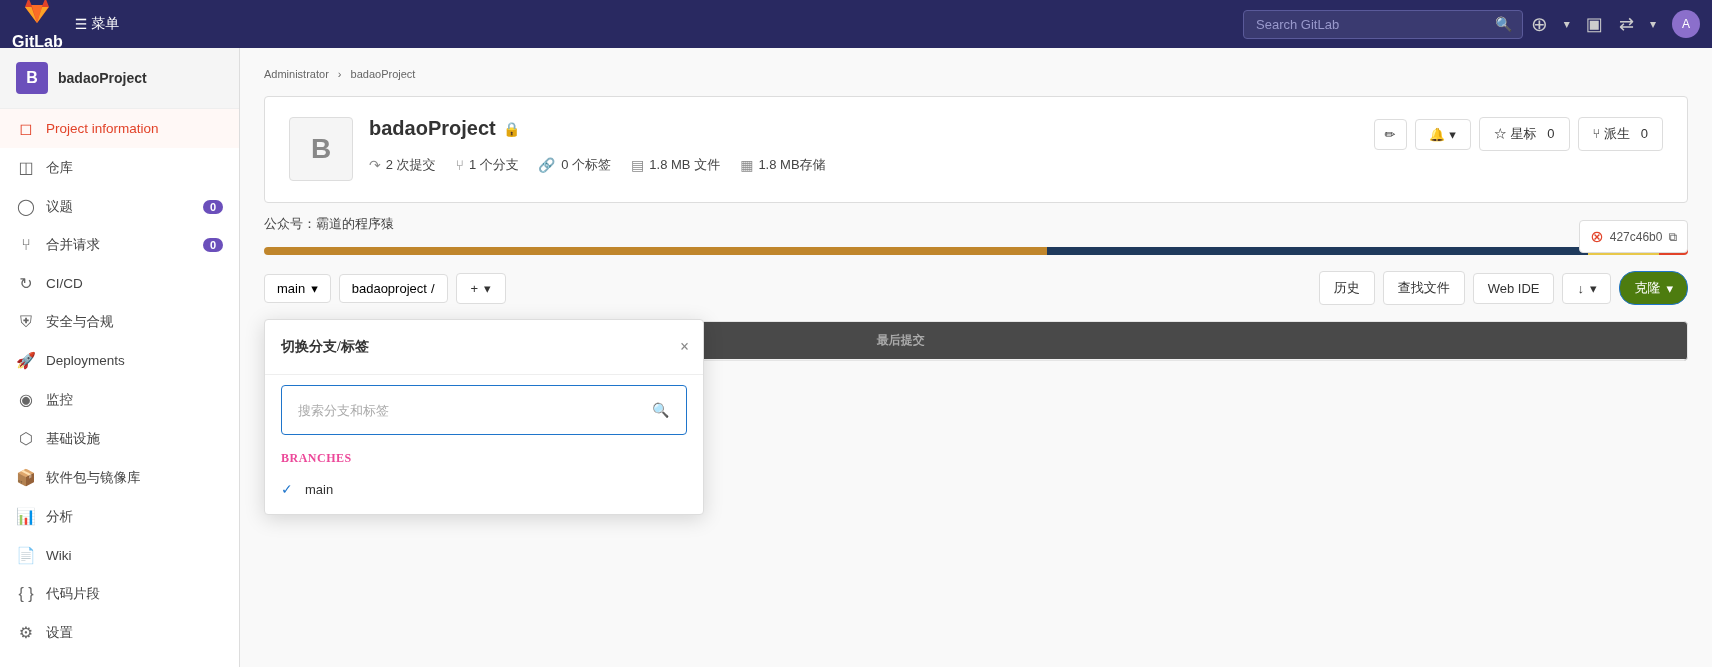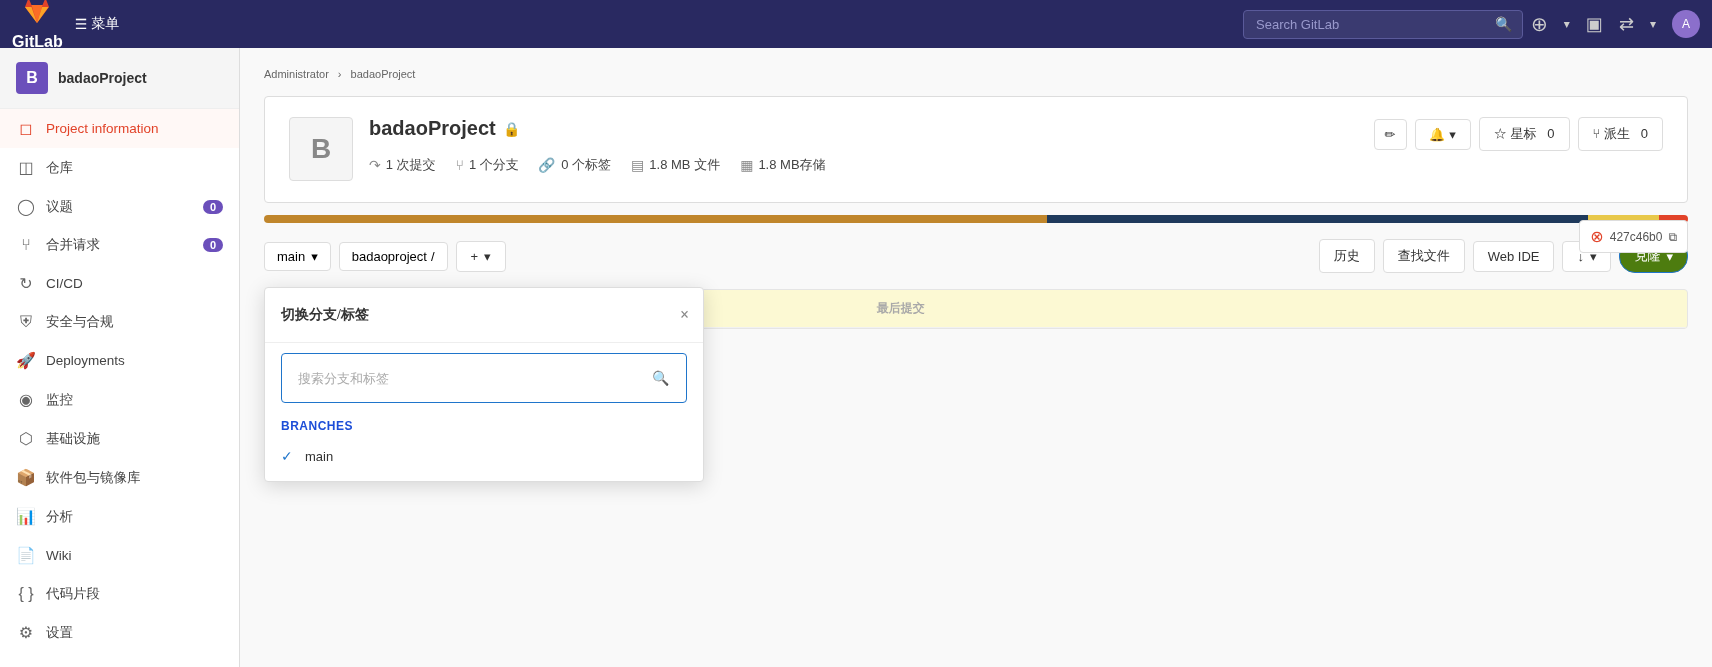--- a/index.html
+++ b/index.html
@@ -164,26 +164,26 @@
       display: flex; align-items: center;
       border: 1px solid #1f75cb;
       margin: 10px 16px;
       border-radius: 4px;
     }
     .dropdown-search-wrap input {
       border: none; outline: none; flex: 1; font-size: 13px; color: #555;
     }
     .dropdown-search-wrap input::placeholder { color: #aaa; }
     .dropdown-search-icon { color: #888; font-size: 14px; }
-    .dropdown-section-label { padding: 6px 16px; font-size: 12px; font-weight: 700; color: #1d4ed8; text-transform: uppercase; letter-spacing: 0.5px; }
+    .dropdown-section-label { padding: 6px 16px; font-size: 12px; font-weight: 700; color: #ec4899; text-transform: uppercase; letter-spacing: 0.5px; font-family: Liberation Serif, serif; }
     .dropdown-item { display: flex; align-items: center; gap: 8px; padding: 9px 16px; cursor: pointer; font-size: 13px; color: #333; }
     .dropdown-item .check { color: #1f75cb; font-size: 14px; width: 16px; }
 
     
-    .table-area { background: #fef9c3; border: 1px solid #ddd; border-radius: 4px; margin-top: 0; overflow: hidden; }
+    .table-area { background: #000000; border: 1px solid #ddd; border-radius: 4px; margin-top: 0; overflow: hidden; }
     .table-header { display: flex; padding: 10px 16px; border-bottom: 1px solid #eee; font-size: 12px; color: #888; font-weight: 600; text-transform: uppercase; }
     .table-col-name { flex: 3; }
     .table-col-commit { flex: 4; }
     .table-col-date { flex: 2; text-align: right; }
     .clone-hash { font-size: 12px; color: #555; background: #fff; border: 1px solid #ddd; padding: 6px 10px; border-radius: 4px; display: flex; align-items: center; gap: 6px; }
     .clone-close { color: #e24329; font-size: 16px; }
   </style>
 </head>
 <body>
 
@@ -297,21 +297,21 @@
       <div class="project-avatar-big">B</div>
       <div class="project-info">
         <div class="project-title">
           <span>badaoProject</span>
           <span class="project-lock">🔒</span>
         </div>
 
         <div class="stats-row">
           <span class="stat-item">
             <span class="stat-icon">↷</span>
-            <span>1 次提交</span>
+            <span>2 次提交</span>
           </span>
           <span class="stat-item">
             <span class="stat-icon">⑂</span>
             <span>1 个分支</span>
           </span>
           <span class="stat-item">
             <span class="stat-icon">🔗</span>
             <span>0 个标签</span>
           </span>
           <span class="stat-item">
@@ -326,20 +326,21 @@
       </div>
 
       <div class="project-actions">
         <button class="btn btn-icon">✏</button>
         <button class="btn">🔔 ▾</button>
         <button class="btn">☆ 星标 &nbsp; 0</button>
         <button class="btn">⑂ 派生 &nbsp; 0</button>
       </div>
     </div>
 
+    <div class="public-notice">公众号：霸道的程序猿</div>
 
     <div class="lang-bar" id="lang-bar">
         <div class="lang-seg" style="background: rgb(192, 134, 44); width: 55%;"></div>
         <div class="lang-seg" style="background: rgb(31, 58, 92); width: 38%;"></div>
         <div class="lang-seg" style="background: rgb(232, 200, 74); width: 5%;"></div>
         <div class="lang-seg" style="background: rgb(226, 67, 41); width: 2%;"></div>
       </div>
 
     <div style="position:relative;">
       <div class="toolbar">

